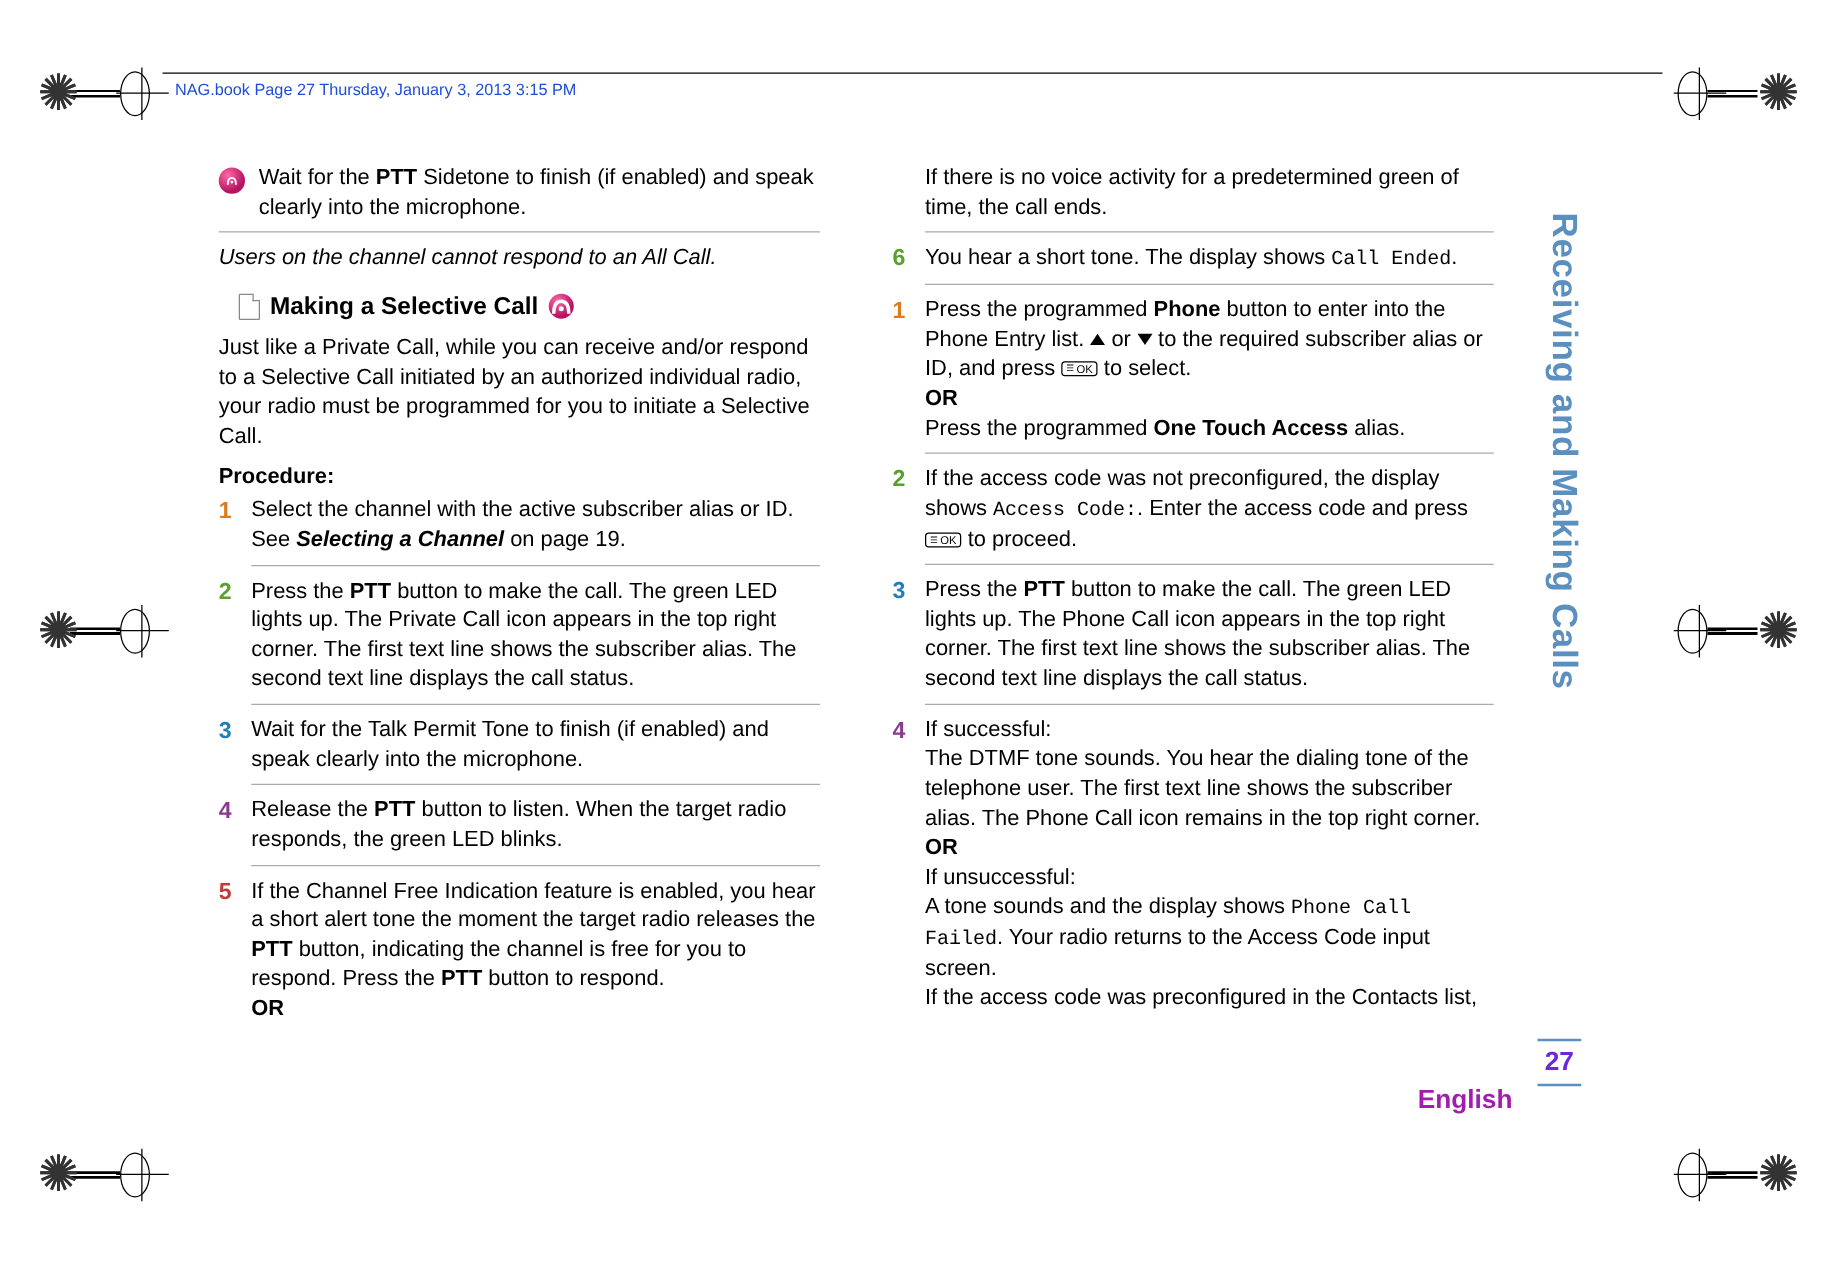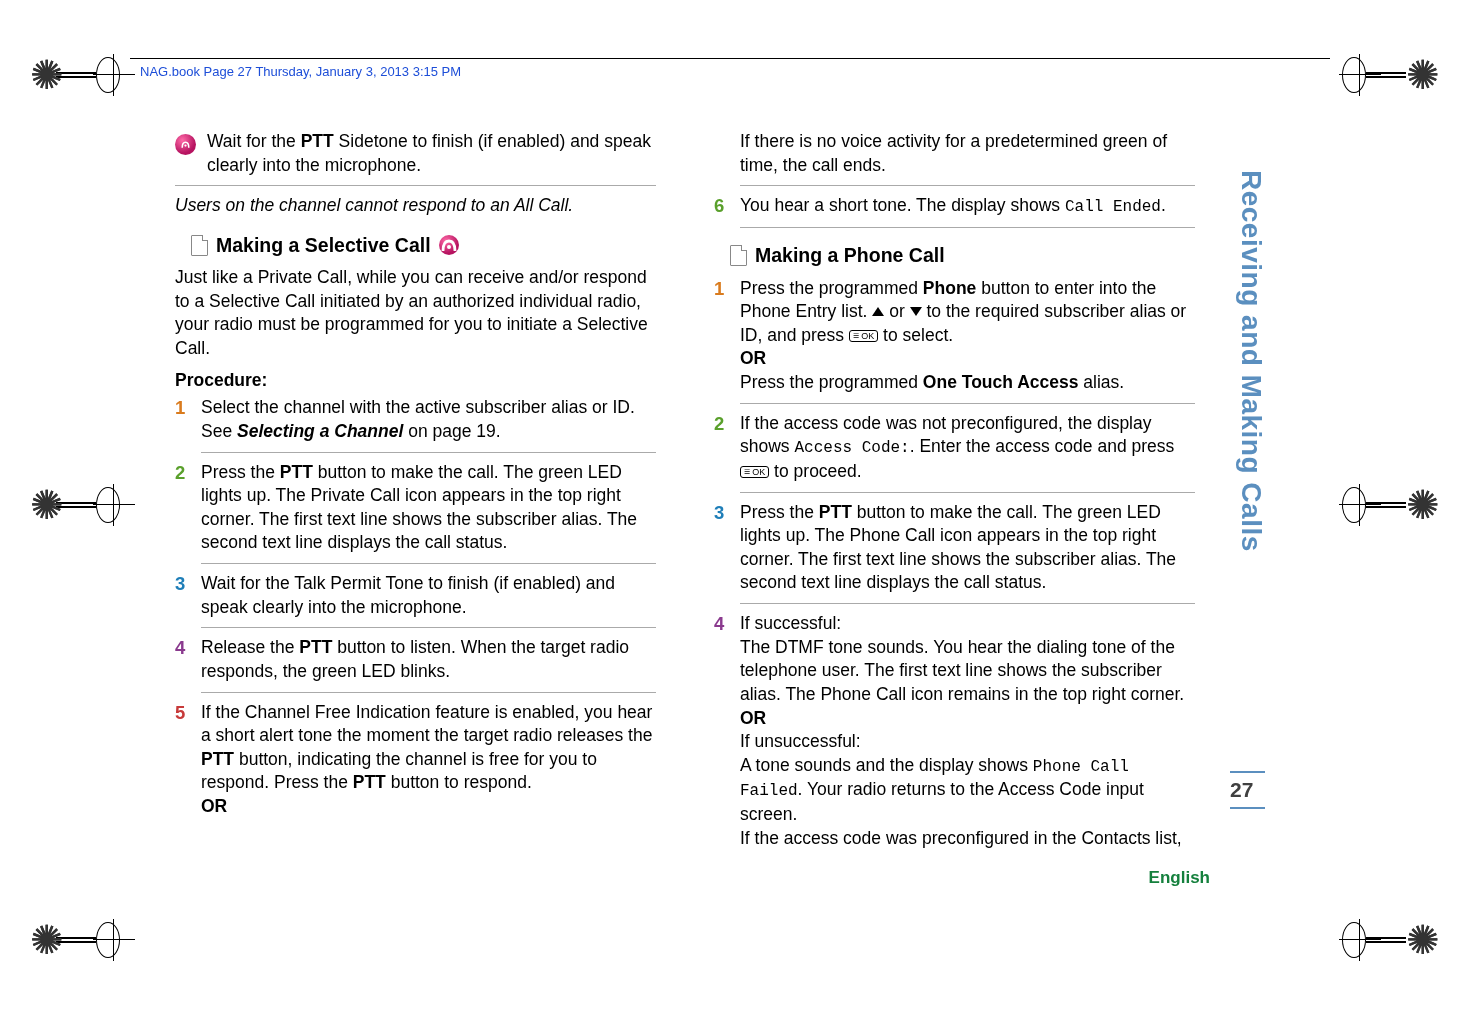--- a/index.html
+++ b/index.html
@@ -161,36 +161,37 @@
     writing-mode: vertical-rl;
     text-align: left;
     font-size: 28px;
     font-weight: bold;
     color: #5b8fbf;
     letter-spacing: 0.5px;
   }
   .page-num {
     position: absolute;
     right: 197px;
-    top: 771px;
+    top: 831px;
     width: 35px;
+    text-align: center;
     font-size: 21px;
     font-weight: bold;
-    color: #404040;
+    color: #6d28d9;
     border-top: 2px solid #5b8fbf;
     border-bottom: 2px solid #5b8fbf;
     padding: 5px 0;
   }
   .lang-label {
     position: absolute;
     right: 252px;
     top: 868px;
-    font-size: 17px;
+    font-size: 21px;
     font-weight: bold;
-    color: #15803d;
+    color: #a21caf;
     text-align: center;
   }
   .reg-row {
     display: flex;
     align-items: center;
     position: absolute;
   }
   .reg-rosette {
     width: 40px; height: 40px;
     position: relative;
@@ -319,24 +320,20 @@
     <div class="divider"></div>
 
     <div class="step-row">
       <div class="step-num num6">6</div>
       <div class="step-body">
         <span>You hear a short tone. The display shows </span><span class="mono">Call Ended</span><span>.</span>
       </div>
     </div>
     <div class="divider"></div>
 
-    <div class="heading">
-      <span class="icon-page"></span>
-      <span>Making a Phone Call</span>
-    </div>
 
     <div class="step-row">
       <div class="step-num num1">1</div>
       <div class="step-body">
         <span>Press the programmed </span><span class="bold">Phone</span><span> button to enter into the Phone Entry list. </span><span class="tri-up"></span><span> or </span><span class="tri-down"></span><span> to the required subscriber alias or ID, and press </span><span class="btn-ok">OK</span><span> to select.</span><br>
         <span class="bold">OR</span><br>
         <span>Press the programmed </span><span class="bold">One Touch Access</span><span> alias.</span>
       </div>
     </div>
     <div class="divider"></div>

